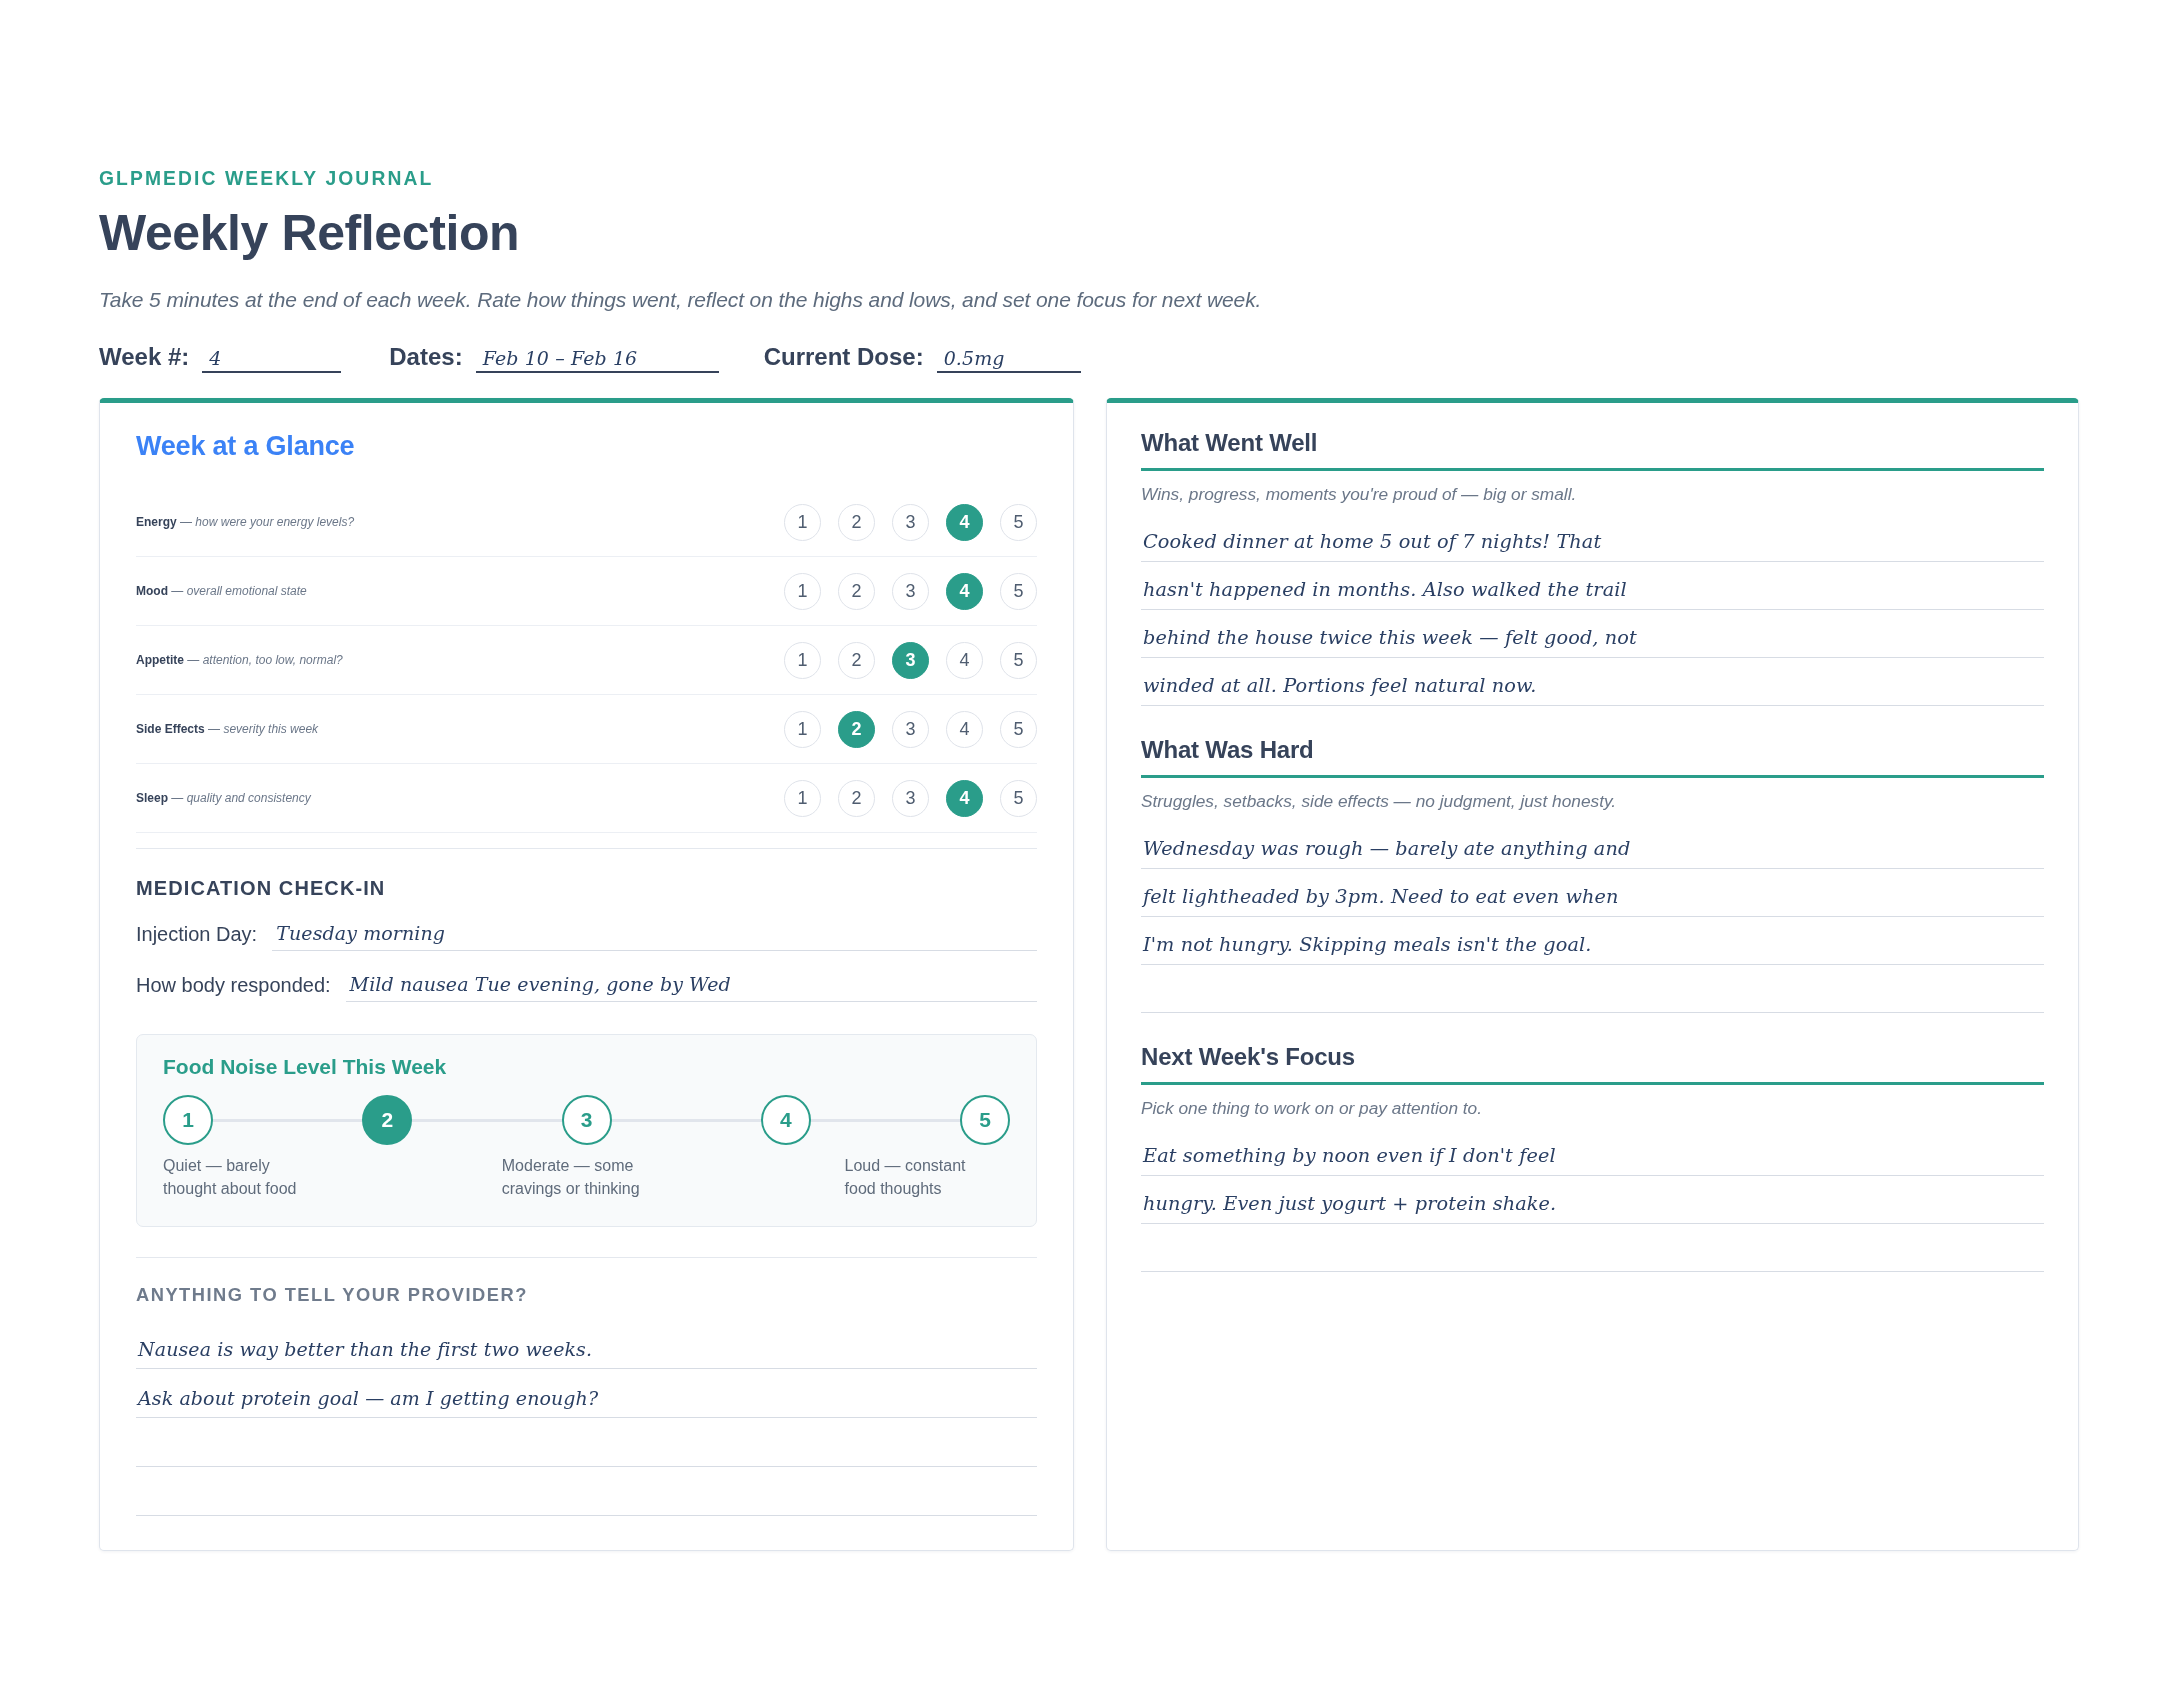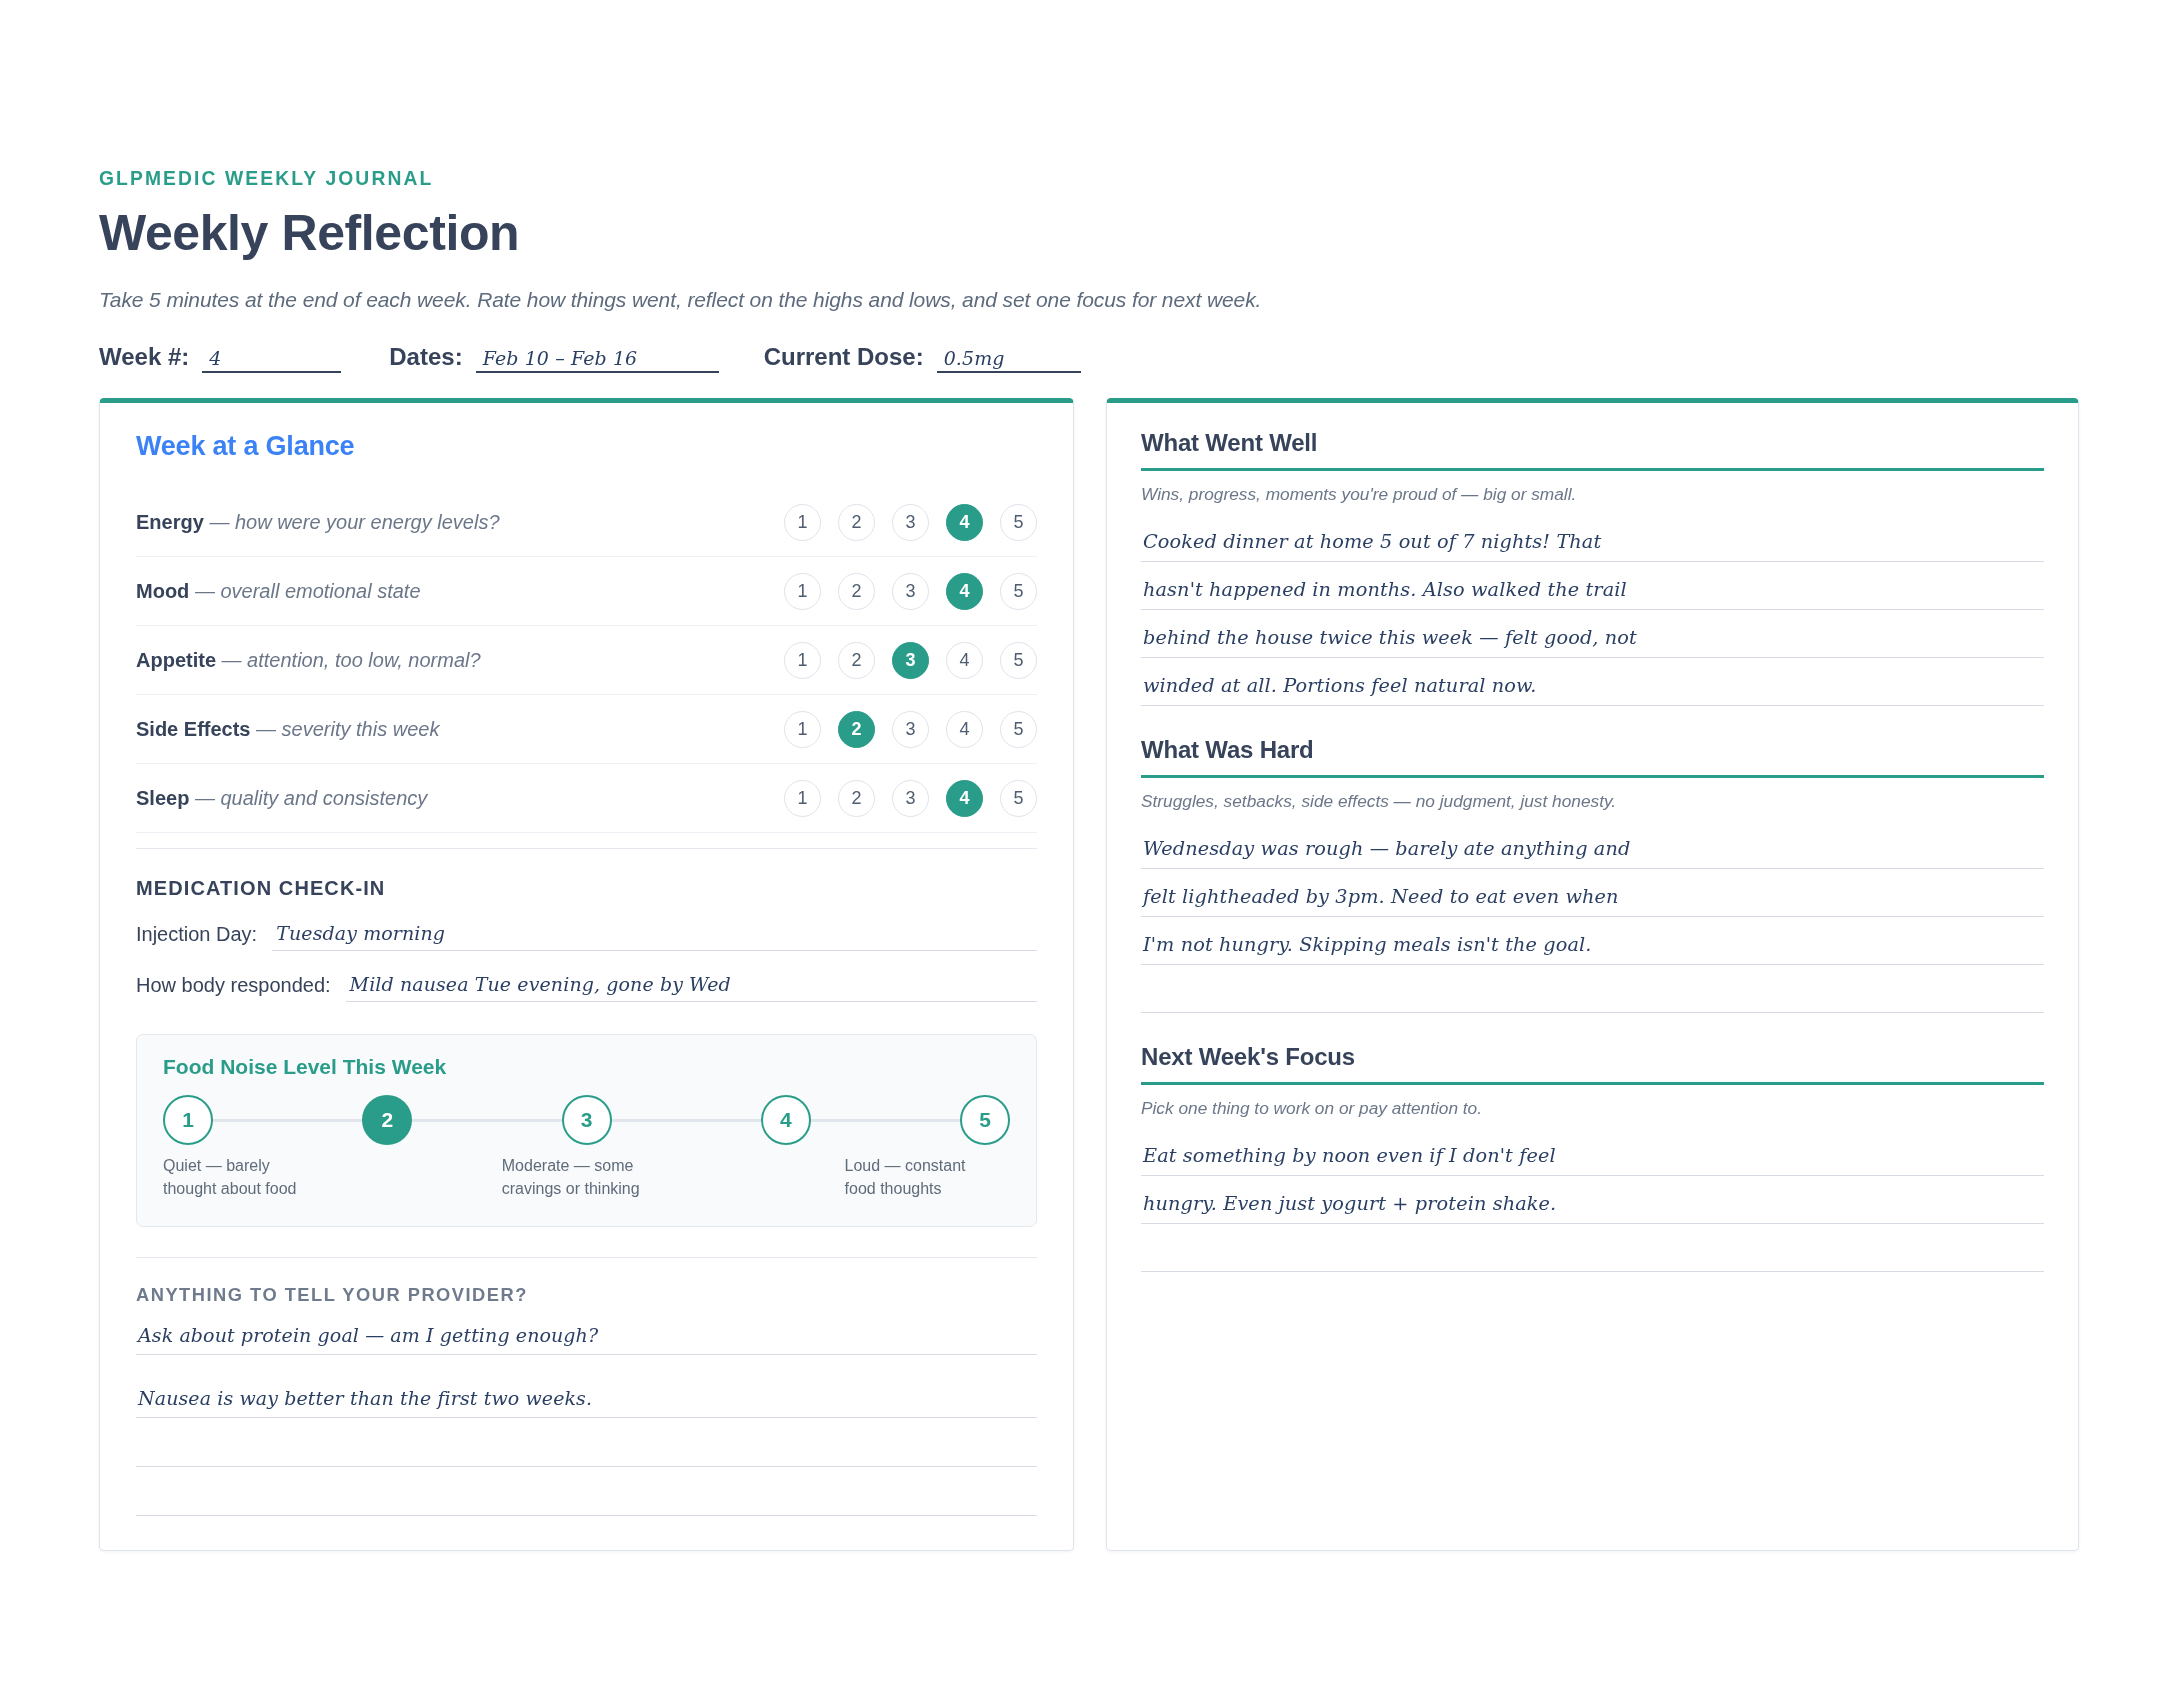--- a/index.html
+++ b/index.html
@@ -115,21 +115,21 @@
 
   .rating-row {
     display: flex;
     align-items: center;
     justify-content: space-between;
     height: 69px;
     border-bottom: 1px solid #eceff4;
   }
   .rating-row:last-child { border-bottom: 1px solid #eceff4; }
 
-  .rating-label { font-size: 20px; color: #36435a; }
+  .rating-label { font-size: 12px; color: #36435a; }
   .rating-label b { font-weight: bold; }
   .rating-label i {
     font-style: italic;
     color: #6b7789;
     font-weight: normal;
   }
 
   .scale { display: flex; gap: 17px; }
   .dot {
     width: 37px; height: 37px;
@@ -471,25 +471,25 @@
           </div>
           <div class="fn-cap blank"></div>
           <div class="fn-cap right">
             <div>Loud — constant</div>
             <div>food thoughts</div>
           </div>
         </div>
       </div>
 
       <div class="provider-head">ANYTHING TO TELL YOUR PROVIDER?</div>
+      <div class="write-line first">
+        <span class="hand">Nausea is way better than the first two weeks.</span>
+      </div>
       <div class="write-line">
         <span class="hand">Ask about protein goal — am I getting enough?</span>
-      </div>
-      <div class="write-line first">
-        <span class="hand">Nausea is way better than the first two weeks.</span>
       </div>
       <div class="write-line">
         <span class="hand"></span>
       </div>
       <div class="write-line">
         <span class="hand"></span>
       </div>
     </div>
 
     <div class="panel panel-right">

